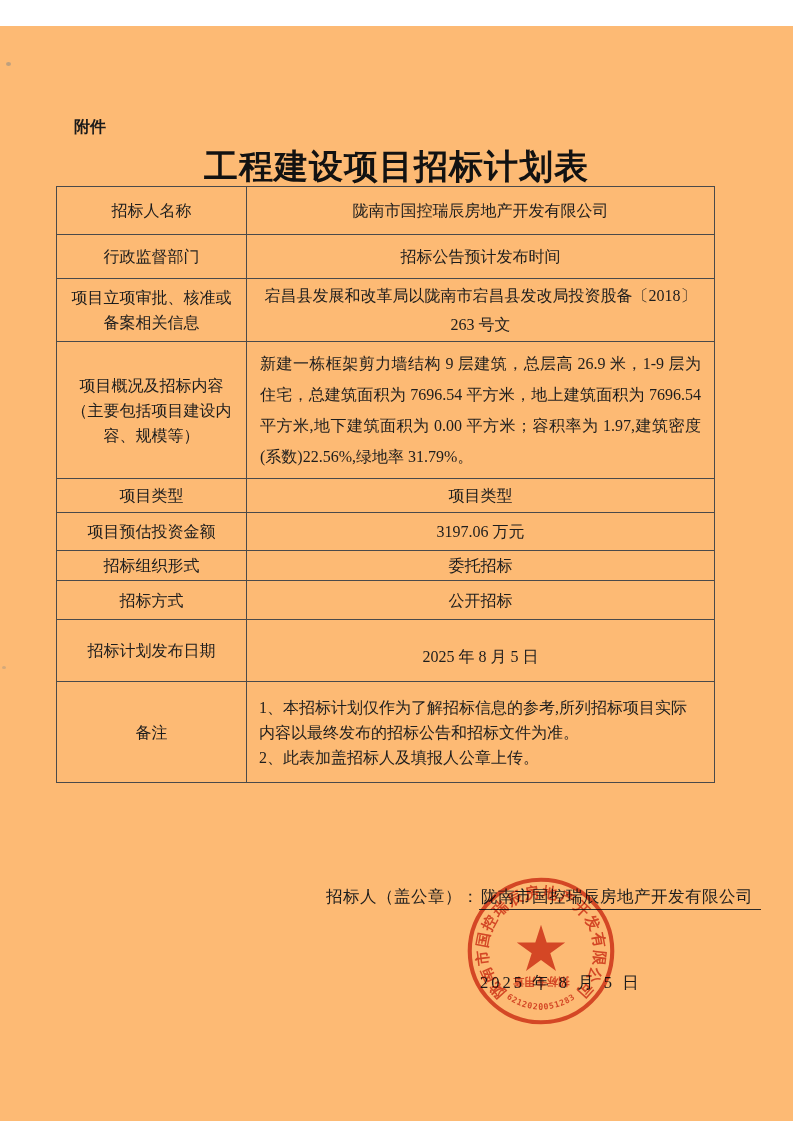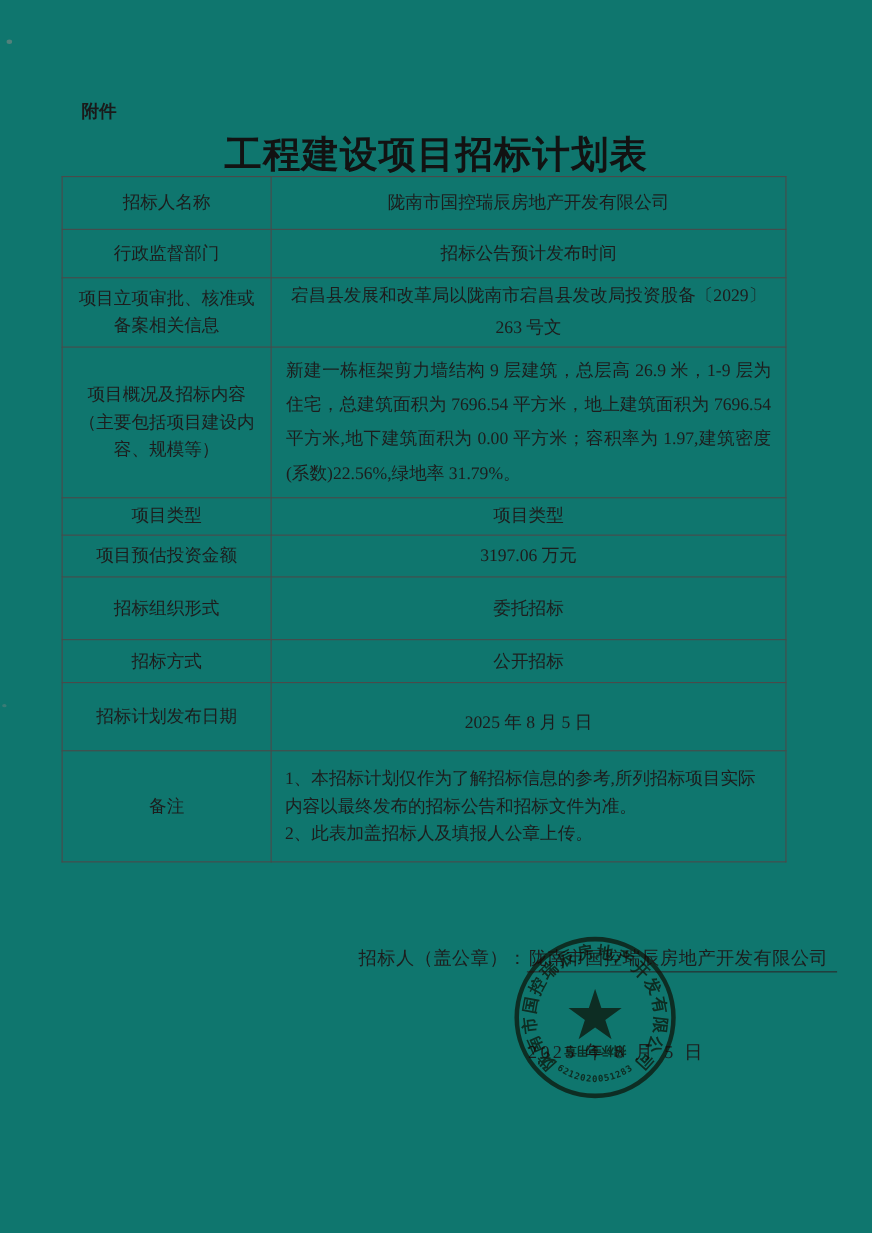--- a/index.html
+++ b/index.html
@@ -3,21 +3,21 @@
 <meta charset="utf-8">
 <style>
   * { margin:0; padding:0; box-sizing:border-box; }
   html,body { width:793px; height:1121px; }
   body {
     font-family:"Liberation Serif","DejaVu Serif",serif;
     background:#ffffff;
     position:relative;
     color:#1c1c1c;
   }
-  .page { position:absolute; inset:0; background:#0f766e; overflow:hidden; }
+  .page { position:absolute; inset:0; background:#fdba74; overflow:hidden;margin-top:26px; }
 
   .attachment {
     position:absolute; left:74px; top:91px;
     font-family:"Liberation Sans","DejaVu Sans",sans-serif;
     font-weight:700; font-size:16px; color:#1a1a1a;
   }
   .title {
     position:absolute; left:0; top:118px; width:793px;
     text-align:center;
     font-family:"Liberation Sans","DejaVu Sans",sans-serif;
@@ -35,21 +35,21 @@
   }
   td.lbl {
     width:190px; text-align:center;
     line-height:25px; padding:2px 12px;
   }
   td.val {
     width:468px; text-align:center;
     line-height:25px; padding:2px 10px;
   }
   tr.r0{height:48px} tr.r1{height:38px} tr.r2{height:44px} tr.r3{height:57px}
-  tr.r4{height:134px} tr.r5{height:34px} tr.r6{height:38px} tr.r7{height:57px}
+  tr.r4{height:134px} tr.r5{height:34px} tr.r6{height:38px} tr.r7{height:30px}
   tr.r8{height:39px} tr.r9{height:60px} tr.r10{height:62px} tr.r11{height:101px}
 
   tr.r3 td.val { line-height:29px; }
   tr.r4 td.val {
     text-align:justify; text-justify:inter-ideograph;
     line-height:31px; padding:6px 13px;
   }
   tr.r10 td.val { padding-top:14px; }
   tr.r11 td.val {
     text-align:left; line-height:25px; padding:6px 12px;
@@ -116,21 +116,21 @@
       <tr class="r0">
         <td class="lbl">招标人名称</td>
         <td class="val">陇南市国控瑞辰房地产开发有限公司</td>
       </tr>
       <tr class="r2">
         <td class="lbl">行政监督部门</td>
         <td class="val">招标公告预计发布时间</td>
       </tr>
       <tr class="r3">
         <td class="lbl">项目立项审批、核准或备案相关信息</td>
-        <td class="val">宕昌县发展和改革局以陇南市宕昌县发改局投资股备〔2029〕263 号文</td>
+        <td class="val">宕昌县发展和改革局以陇南市宕昌县发改局投资股备〔2018〕263 号文</td>
       </tr>
       <tr class="r4">
         <td class="lbl">项目概况及招标内容（主要包括项目建设内容、规模等）</td>
         <td class="val">新建一栋框架剪力墙结构 9 层建筑，总层高 26.9 米，1-9 层为住宅，总建筑面积为 7696.54 平方米，地上建筑面积为 7696.54 平方米,地下建筑面积为 0.00 平方米；容积率为 1.97,建筑密度(系数)22.56%,绿地率 31.79%。</td>
       </tr>
       <tr class="r5">
         <td class="lbl">项目类型</td>
         <td class="val">项目类型</td>
       </tr>
       <tr class="r6">

